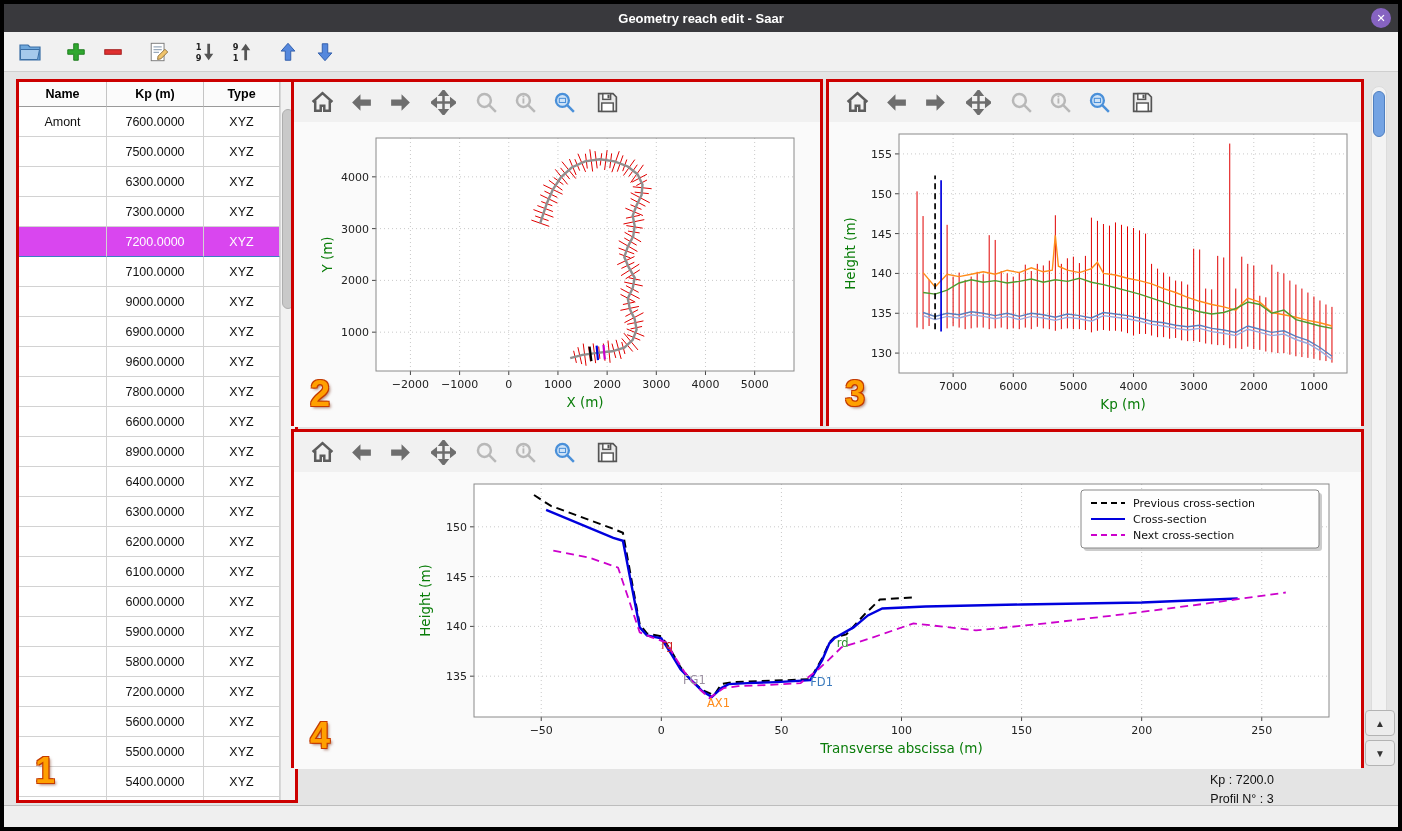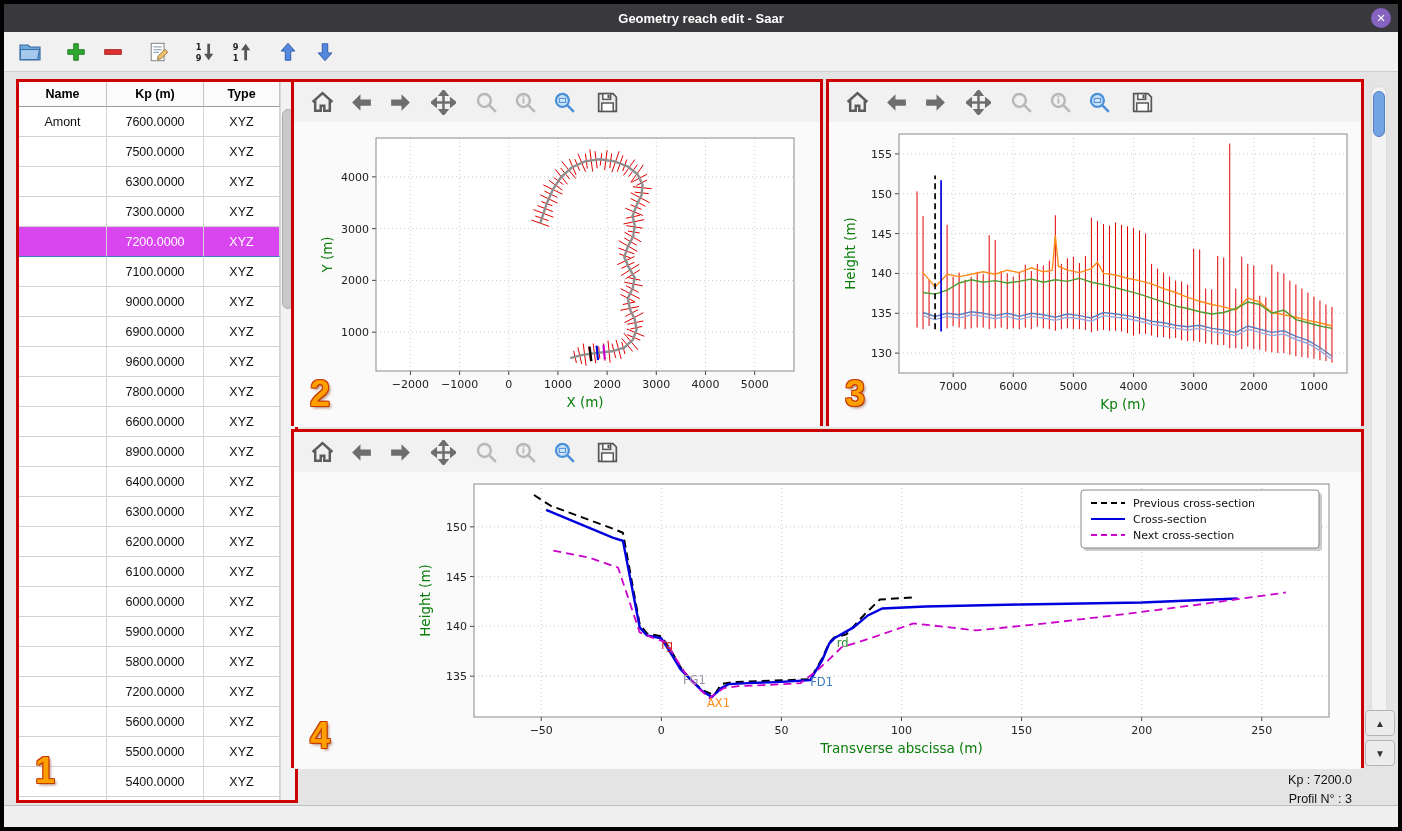--- a/index.html
+++ b/index.html
@@ -50,21 +50,21 @@
   .figure { position:relative; background:#fafafa; }
   
   .v-scroll { position:absolute; left:1367px; top:14px; width:16px; height:640px; background:#f3f3f3;
               border:1px solid #dcdcdc; border-radius:8px; }
   .v-thumb { position:absolute; left:1px; right:1px; top:4px; height:46px; background:#74a3e3;
              border:1px solid #4f7fc0; border-radius:7px; }
   .spin { position:absolute; left:1361px; width:30px; height:26px; background:#ececec;
           border:1px solid #b3b3b3; border-radius:4px; display:flex; align-items:center;
           justify-content:center; font-size:10px; color:#333; }
   #spin-up { top:638px; } #spin-down { top:668px; }
-  .kp-info { position:absolute; right:46px; top:699px; width:220px; text-align:right;
+  .kp-info { position:absolute; right:46px; top:699px; width:220px; text-align:center;
              font-size:12.5px; color:#111; line-height:1.55; }
   .statusbar { position:absolute; bottom:0; left:0; right:0; height:22px; background:#efefef;
                border-top:1px solid #bdbdbd; }
   svg text { font-family:"DejaVu Sans","Liberation Sans",sans-serif; }
 </style>
 </head>
 <body>
 
 <div class="window">
 

